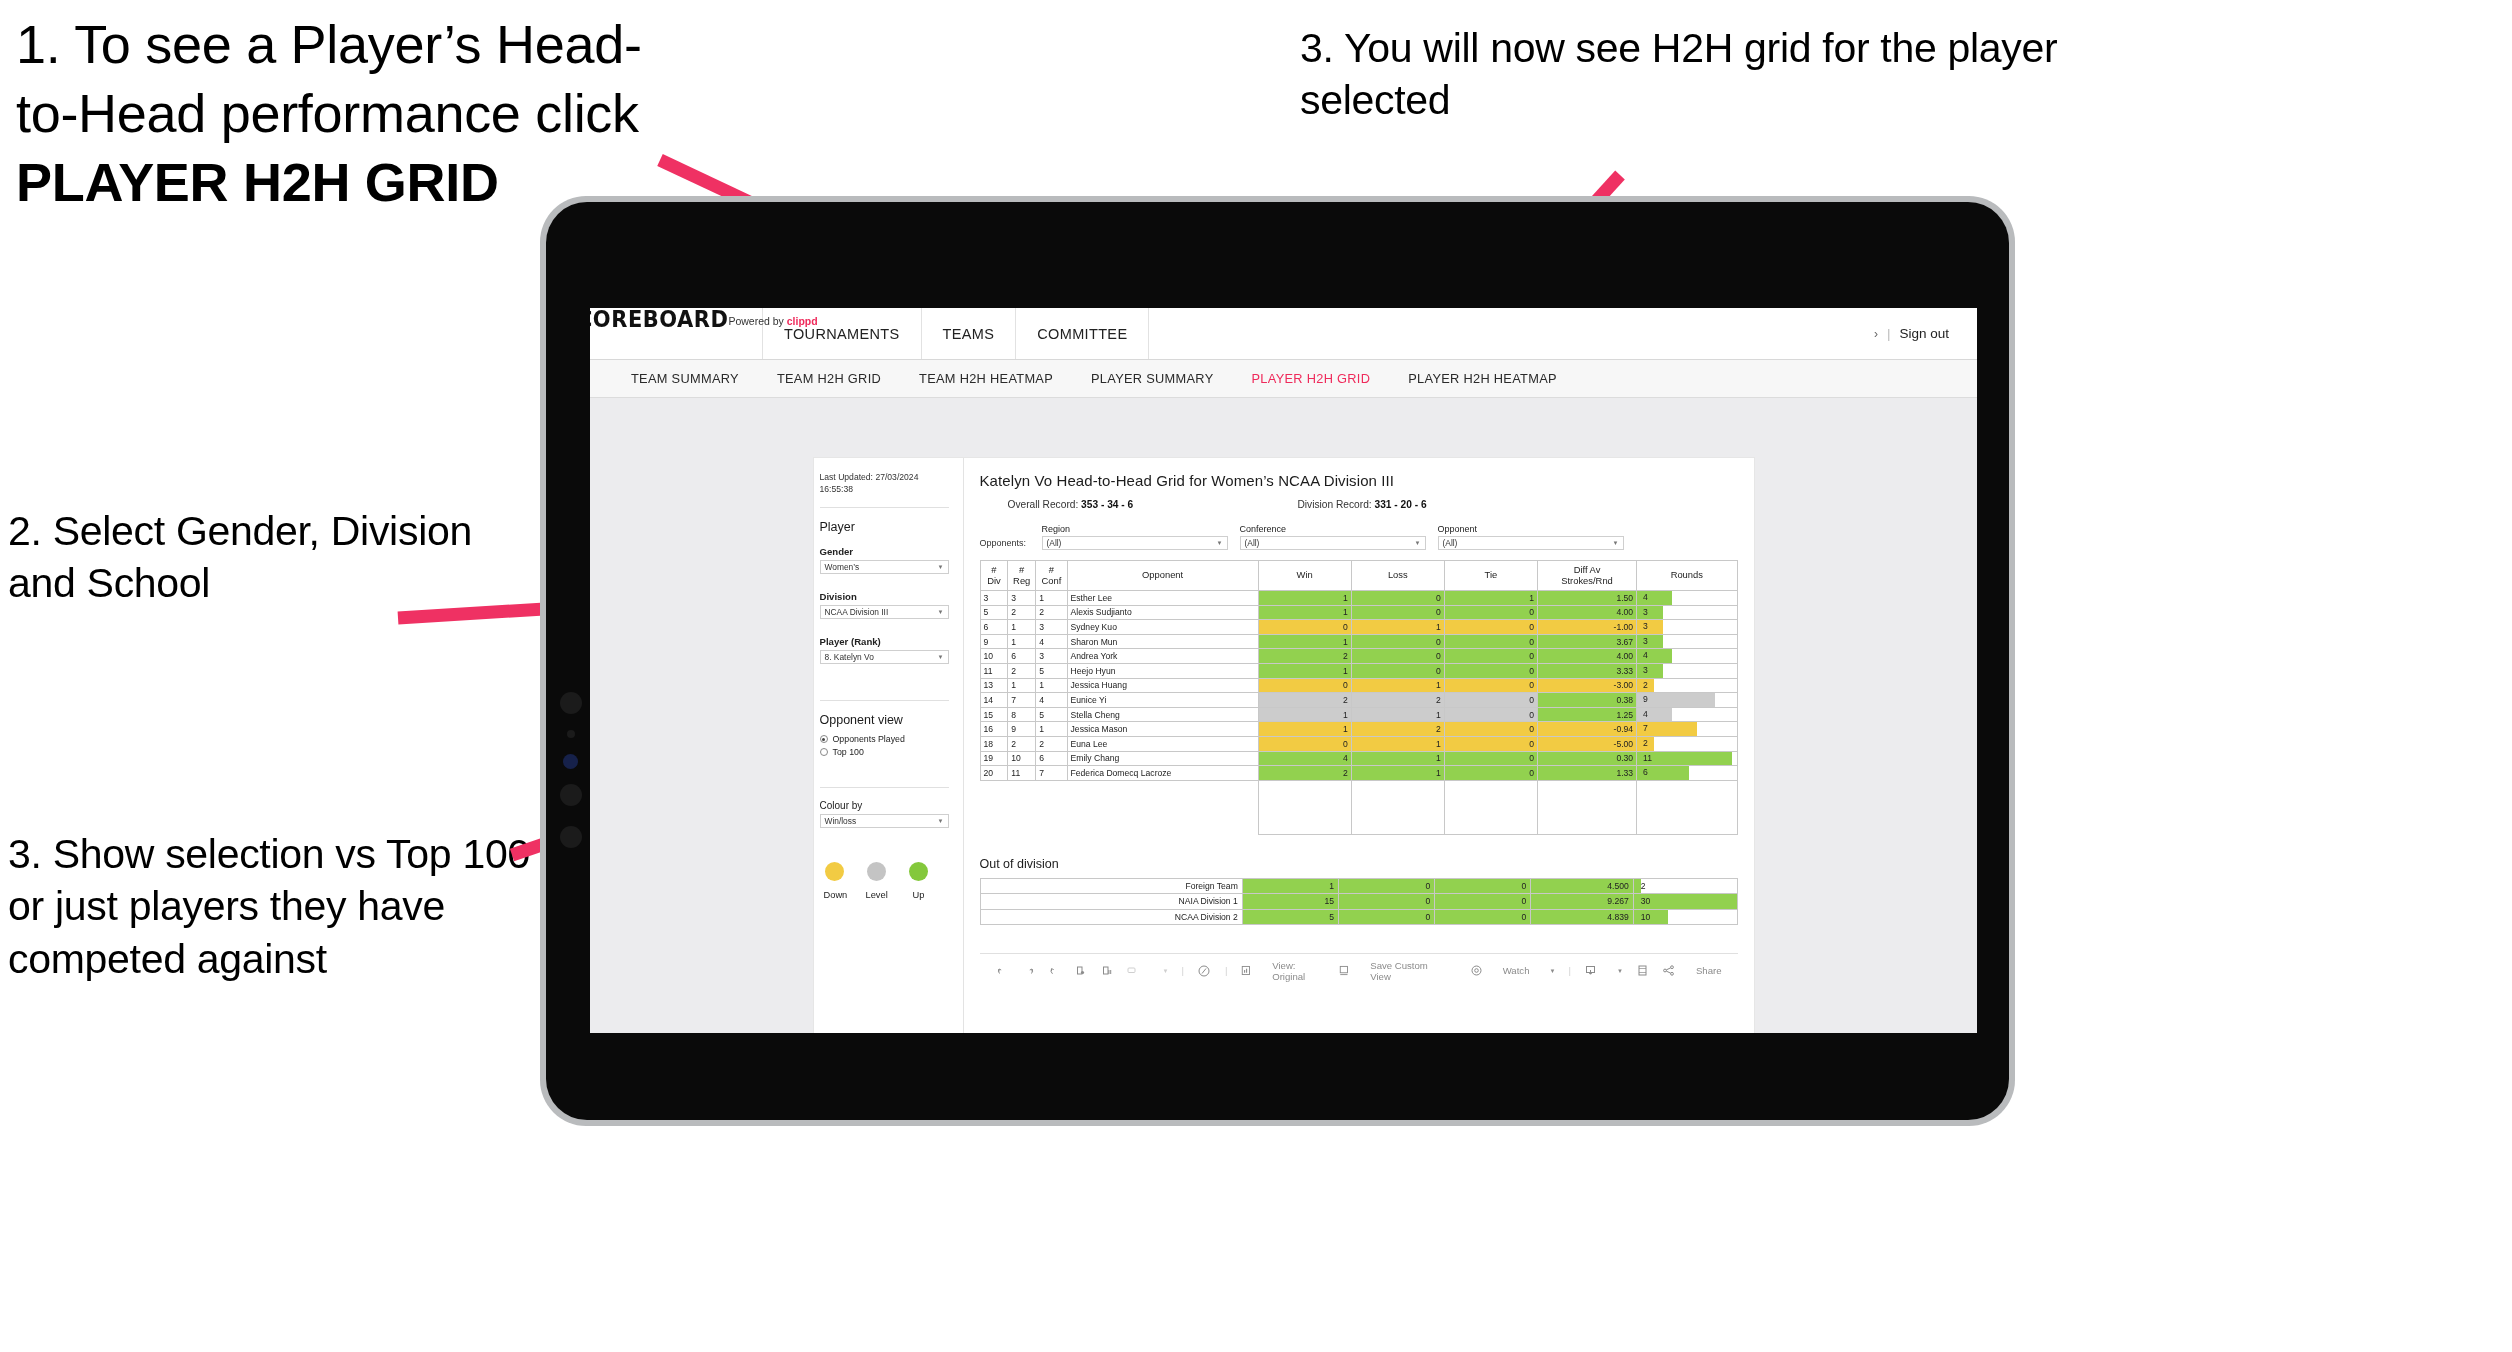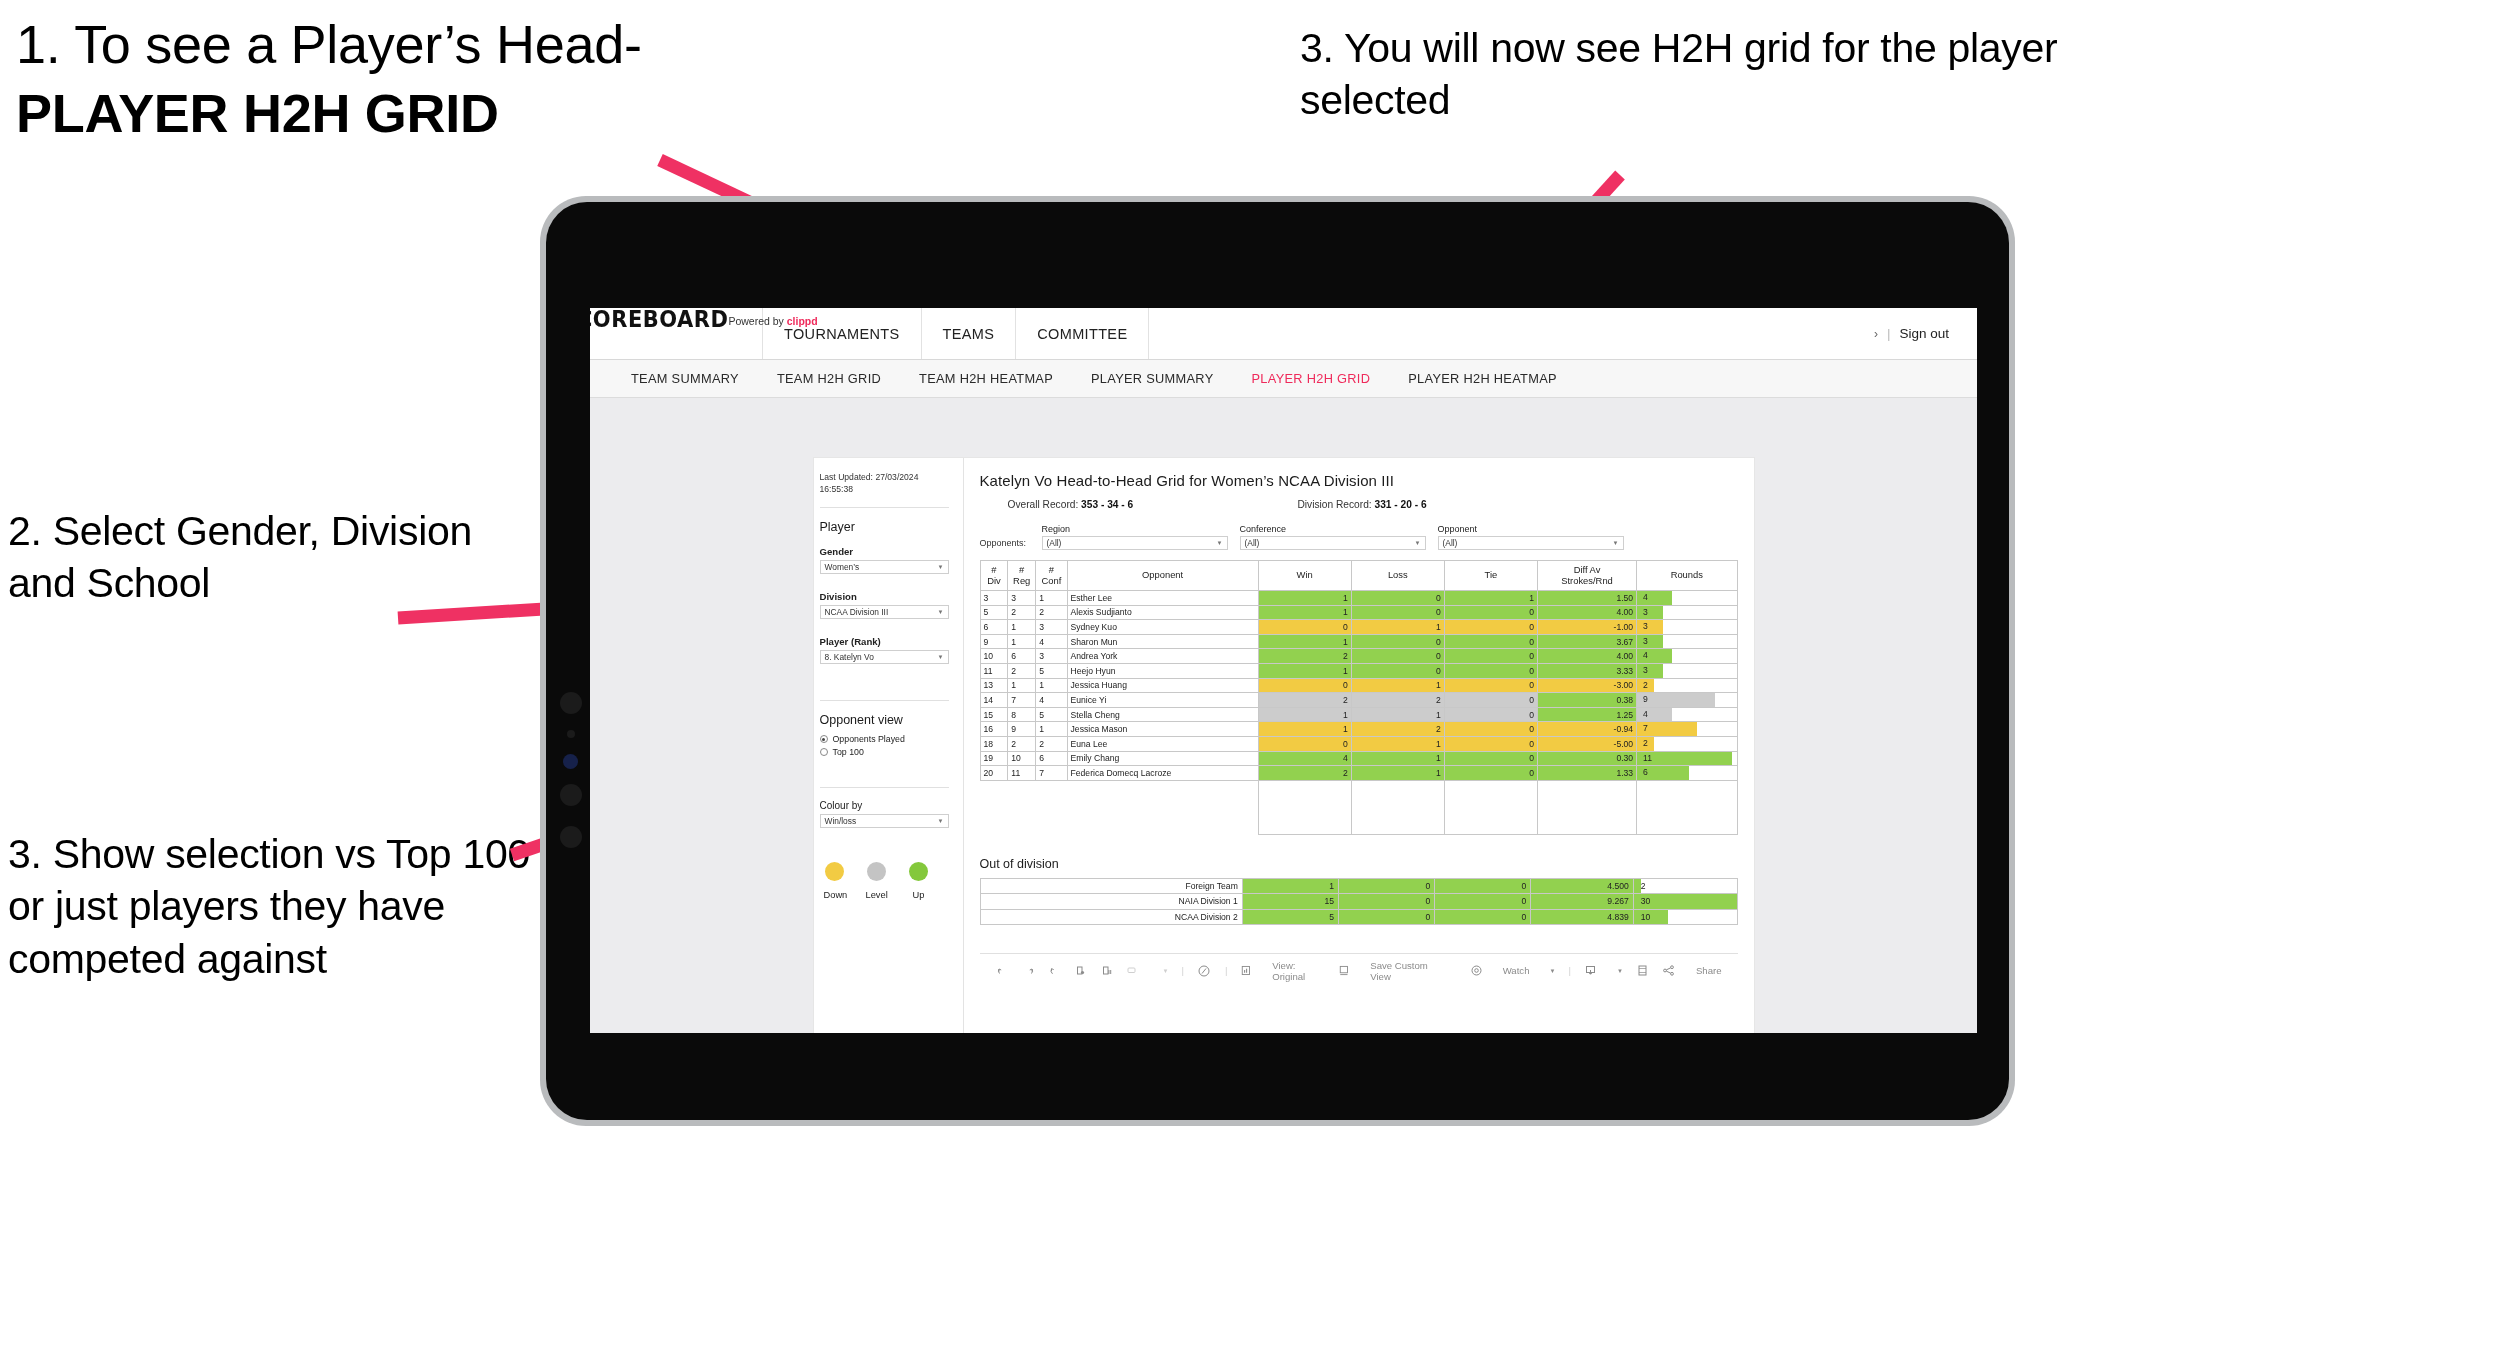--- a/index.html
+++ b/index.html
@@ -187,20 +187,21 @@
   }
   #tb .ti { display:flex; align-items:center; gap:20px; }
   #tb .sep { color:#d2d2d2; }
   #tb svg { display:block; }
 </style>
 </head>
 <body>
 
 <div class="annot" id="annot-1">
   <div>1. To see a Player’s Head-</div>
+  <div>to-Head performance click</div>
   <div class="strong">PLAYER H2H GRID</div>
 </div>
 <div class="annot" id="annot-2">2. Select Gender, Division and School</div>
 <div class="annot" id="annot-3">3. Show selection vs Top 100 or just players they have competed against</div>
 <div class="annot" id="annot-4">3. You will now see H2H grid for the player selected</div>
 
 <svg class="arrow-svg" viewBox="0 0 2512 1352">
   <defs>
     <marker id="ah" markerWidth="5" markerHeight="5" refX="2.2" refY="2.5" orient="auto">
       <path d="M0,0 L5,2.5 L0,5 z" fill="#ef3163"></path>

